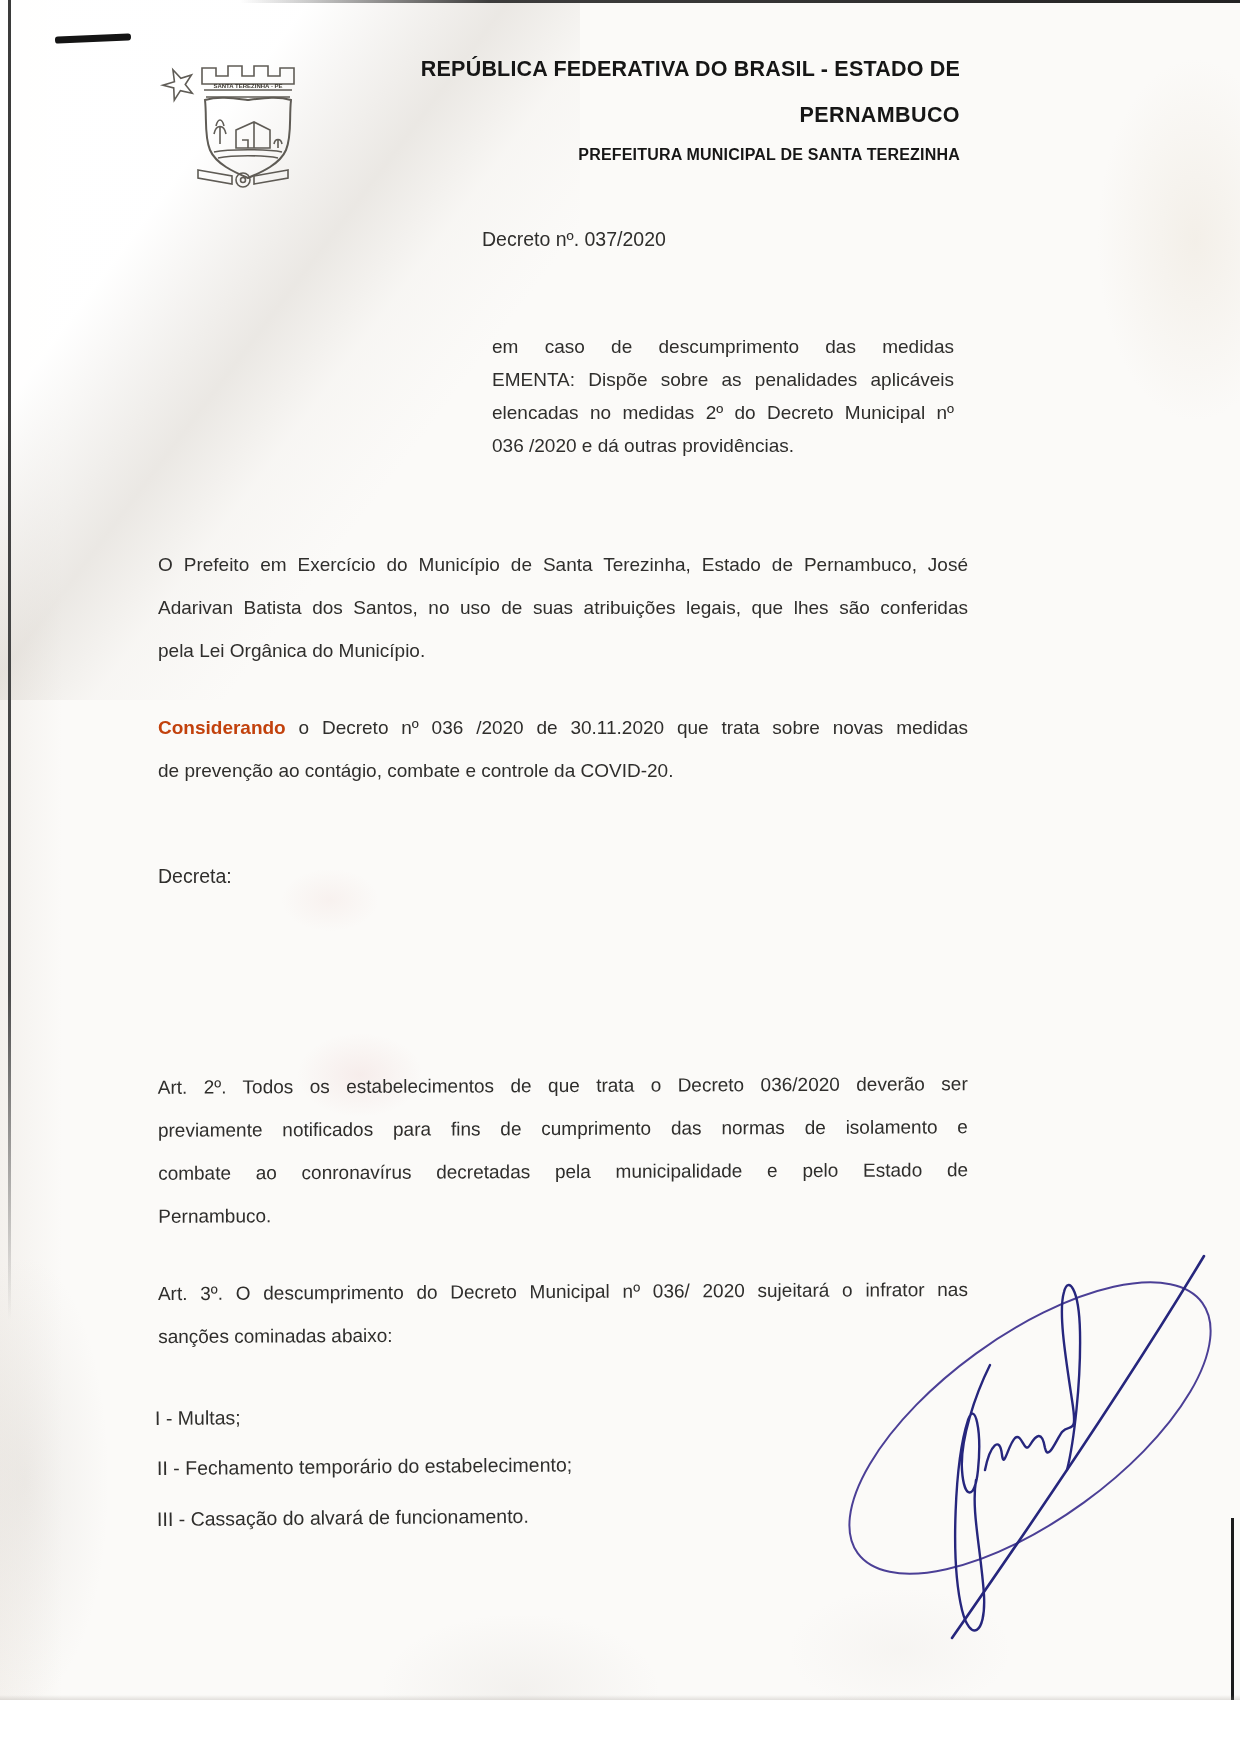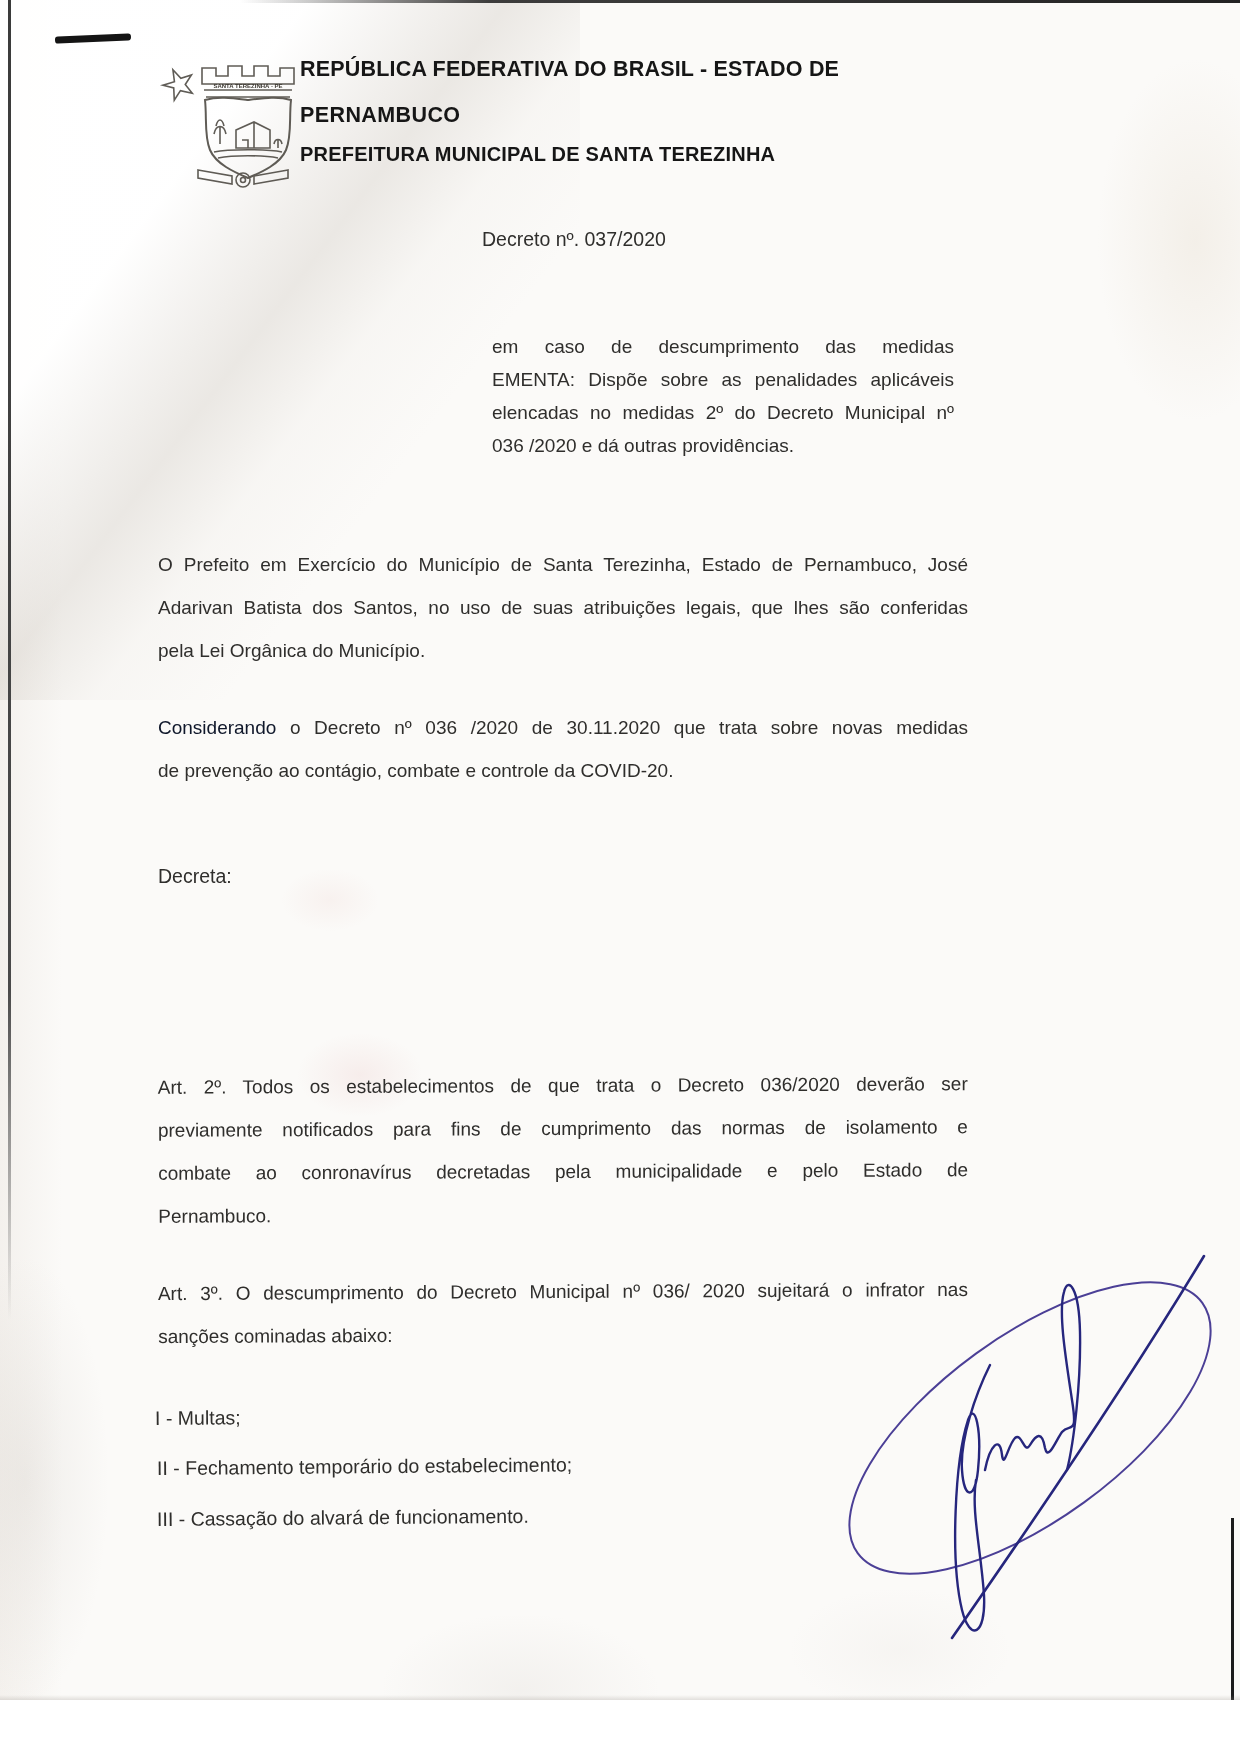--- a/index.html
+++ b/index.html
@@ -43,44 +43,44 @@
     position:absolute;left:0;top:1695px;width:1240px;height:5px;
     background:linear-gradient(to bottom, rgba(150,145,138,0), rgba(150,145,138,.25));
   }
   .ink-mark{
     position:absolute;left:55px;top:35px;width:76px;height:7px;background:#141414;
     border-radius:3px;transform:rotate(-2.5deg);
   }
   
   .crest{position:absolute;left:158px;top:52px;}
   .hdr{
-    position:absolute;left:300px;top:56px;width:660px;text-align:left;
+    position:absolute;left:300px;top:56px;width:660px;text-align:right;
     color:#161616;font-weight:bold;
   }
   .hdr .t1{font-size:21.5px;line-height:27px;letter-spacing:.2px;}
   .hdr .t2{font-size:21.5px;line-height:27px;margin-top:19px;letter-spacing:.4px;}
-  .hdr .t3{font-size:20px;line-height:25px;margin-top:13px;letter-spacing:.2px;}
+  .hdr .t3{font-size:16px;line-height:25px;margin-top:13px;letter-spacing:.2px;}
   
   .txt{position:absolute;color:#2f2e2c;}
   .tline{text-align:justify;text-align-last:justify;}
   .tline:last-child{text-align-last:left;}
   .decree-no{left:458px;top:228px;font-size:19.5px;margin-left:24px;}
   .ementa{left:492px;top:330px;width:462px;font-size:19px;line-height:33px;}
   .para{left:158px;top:0;width:810px;font-size:19px;line-height:43px;}
   .p-intro{top:543px;}
   .p-cons{top:706px;}
   .p-decreta{top:855px;font-size:19.5px;}
   .p-art1{top:942px;}
   .p-art2{top:1064px;transform:rotate(-.25deg);}
   .p-art3{top:1270px;transform:rotate(-.3deg);}
   .list-item{position:absolute;left:155px;color:#2f2e2c;font-size:19.5px;line-height:30px;transform:rotate(-.5deg);transform-origin:left center;}
   .li1{top:1403px;}
   .li2{top:1453px;left:157px;}
   .li3{top:1504px;left:157px;}
-  b{font-weight:normal;color:#0f172a;}
+  b{font-weight:bold;color:#c2410c;}
   
   .sig{position:absolute;left:720px;top:1200px;pointer-events:none;}
   
   .footer{
     position:absolute;left:0;top:1700px;width:1240px;height:55px;background:#ffffff;
   }
 </style>
 </head>
 <body>
 

